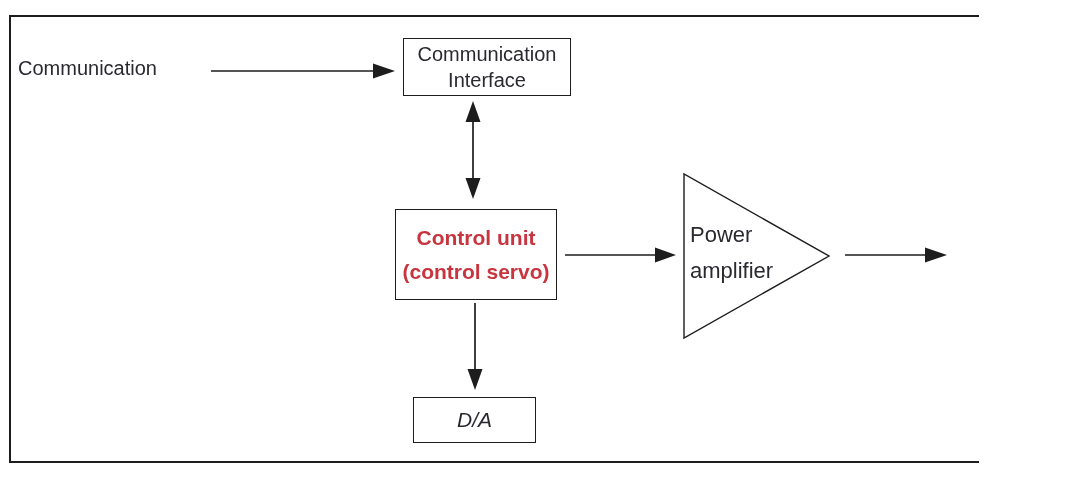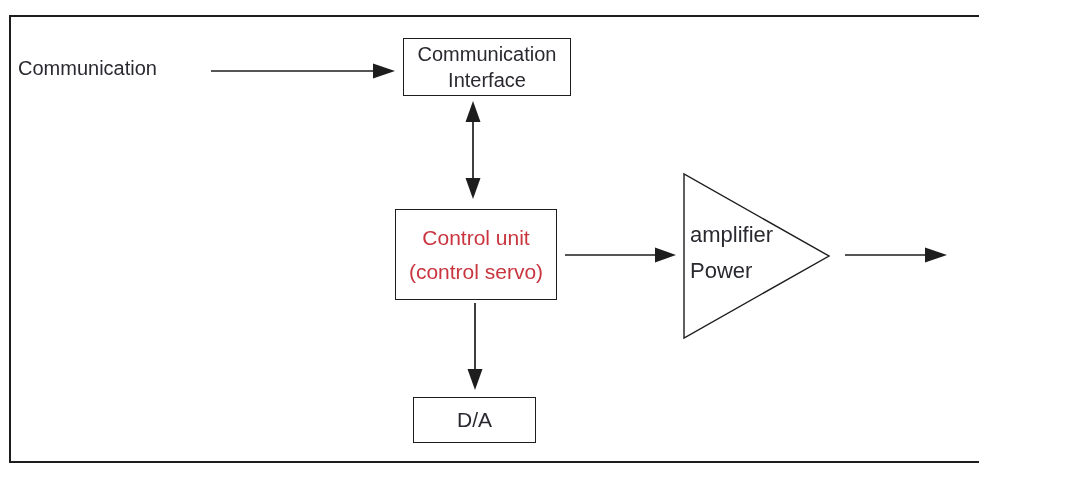--- a/index.html
+++ b/index.html
@@ -29,22 +29,22 @@
   .shapes .tri{fill:var(--background);stroke:var(--line);stroke-width:1.4px;}
   .box{
     position:absolute;box-sizing:border-box;
     border:1.6px solid var(--line);
     background:var(--background);
     display:flex;flex-direction:column;
     align-items:center;justify-content:center;
     text-align:center;
   }
   .comm-if{left:403px;top:38px;width:168px;height:58px;font-size:20px;line-height:26px;}
-  .control-unit{left:395px;top:209px;width:162px;height:91px;font-size:21px;line-height:34px;color:var(--control-unit-text);}
-  .da{left:413px;top:397px;width:123px;height:46px;font-size:21px;}
+  .control-unit{left:395px;top:209px;width:162px;height:91px;font-size:21px;line-height:34px;color:var(--control-unit-text);font-weight:bold;}
+  .da{left:413px;top:397px;width:123px;height:46px;font-size:21px;font-style:italic;}
   .src-label{position:absolute;left:18px;top:50px;font-size:20px;line-height:36px;}
   .pa-label{position:absolute;left:690px;top:217px;font-size:22px;line-height:36px;}
 </style>
 </head>
 <body>
 
 <div class="canvas">
 
   <div class="frame"></div>
 
@@ -83,21 +83,21 @@
     <div>Communication</div>
     <div>Interface</div>
   </div>
 
   <div class="box control-unit">
     <div>Control unit</div>
     <div>(control servo)</div>
   </div>
 
   <div class="pa-label">
+    <div>Power</div>
     <div>amplifier</div>
-    <div>Power</div>
   </div>
 
   <div class="box da">
     <div>D/A</div>
   </div>
 
 </div>
 
 </body></html>

